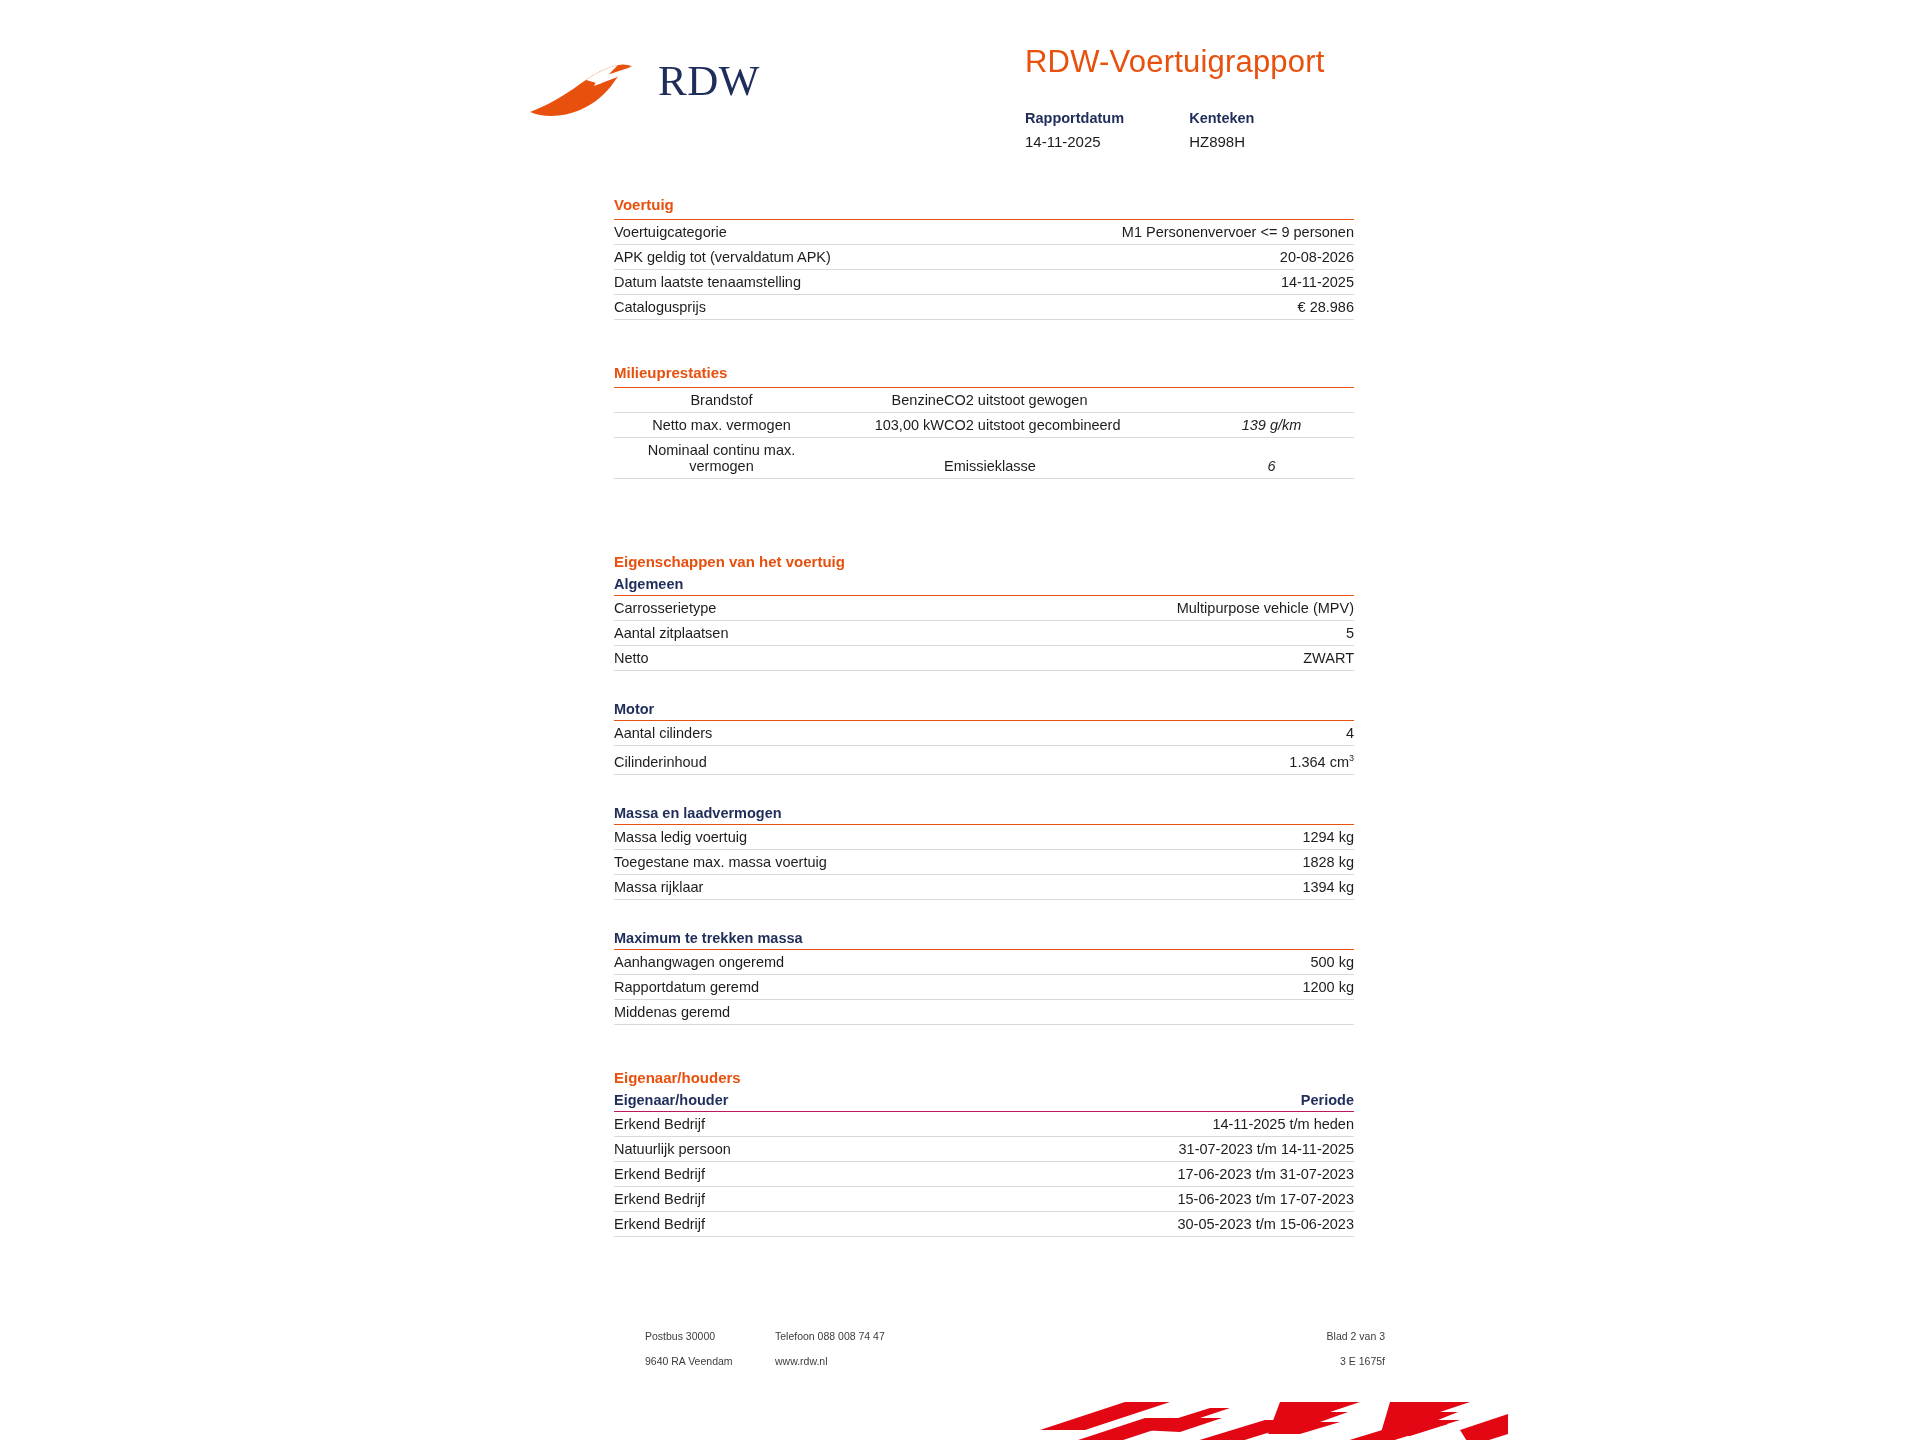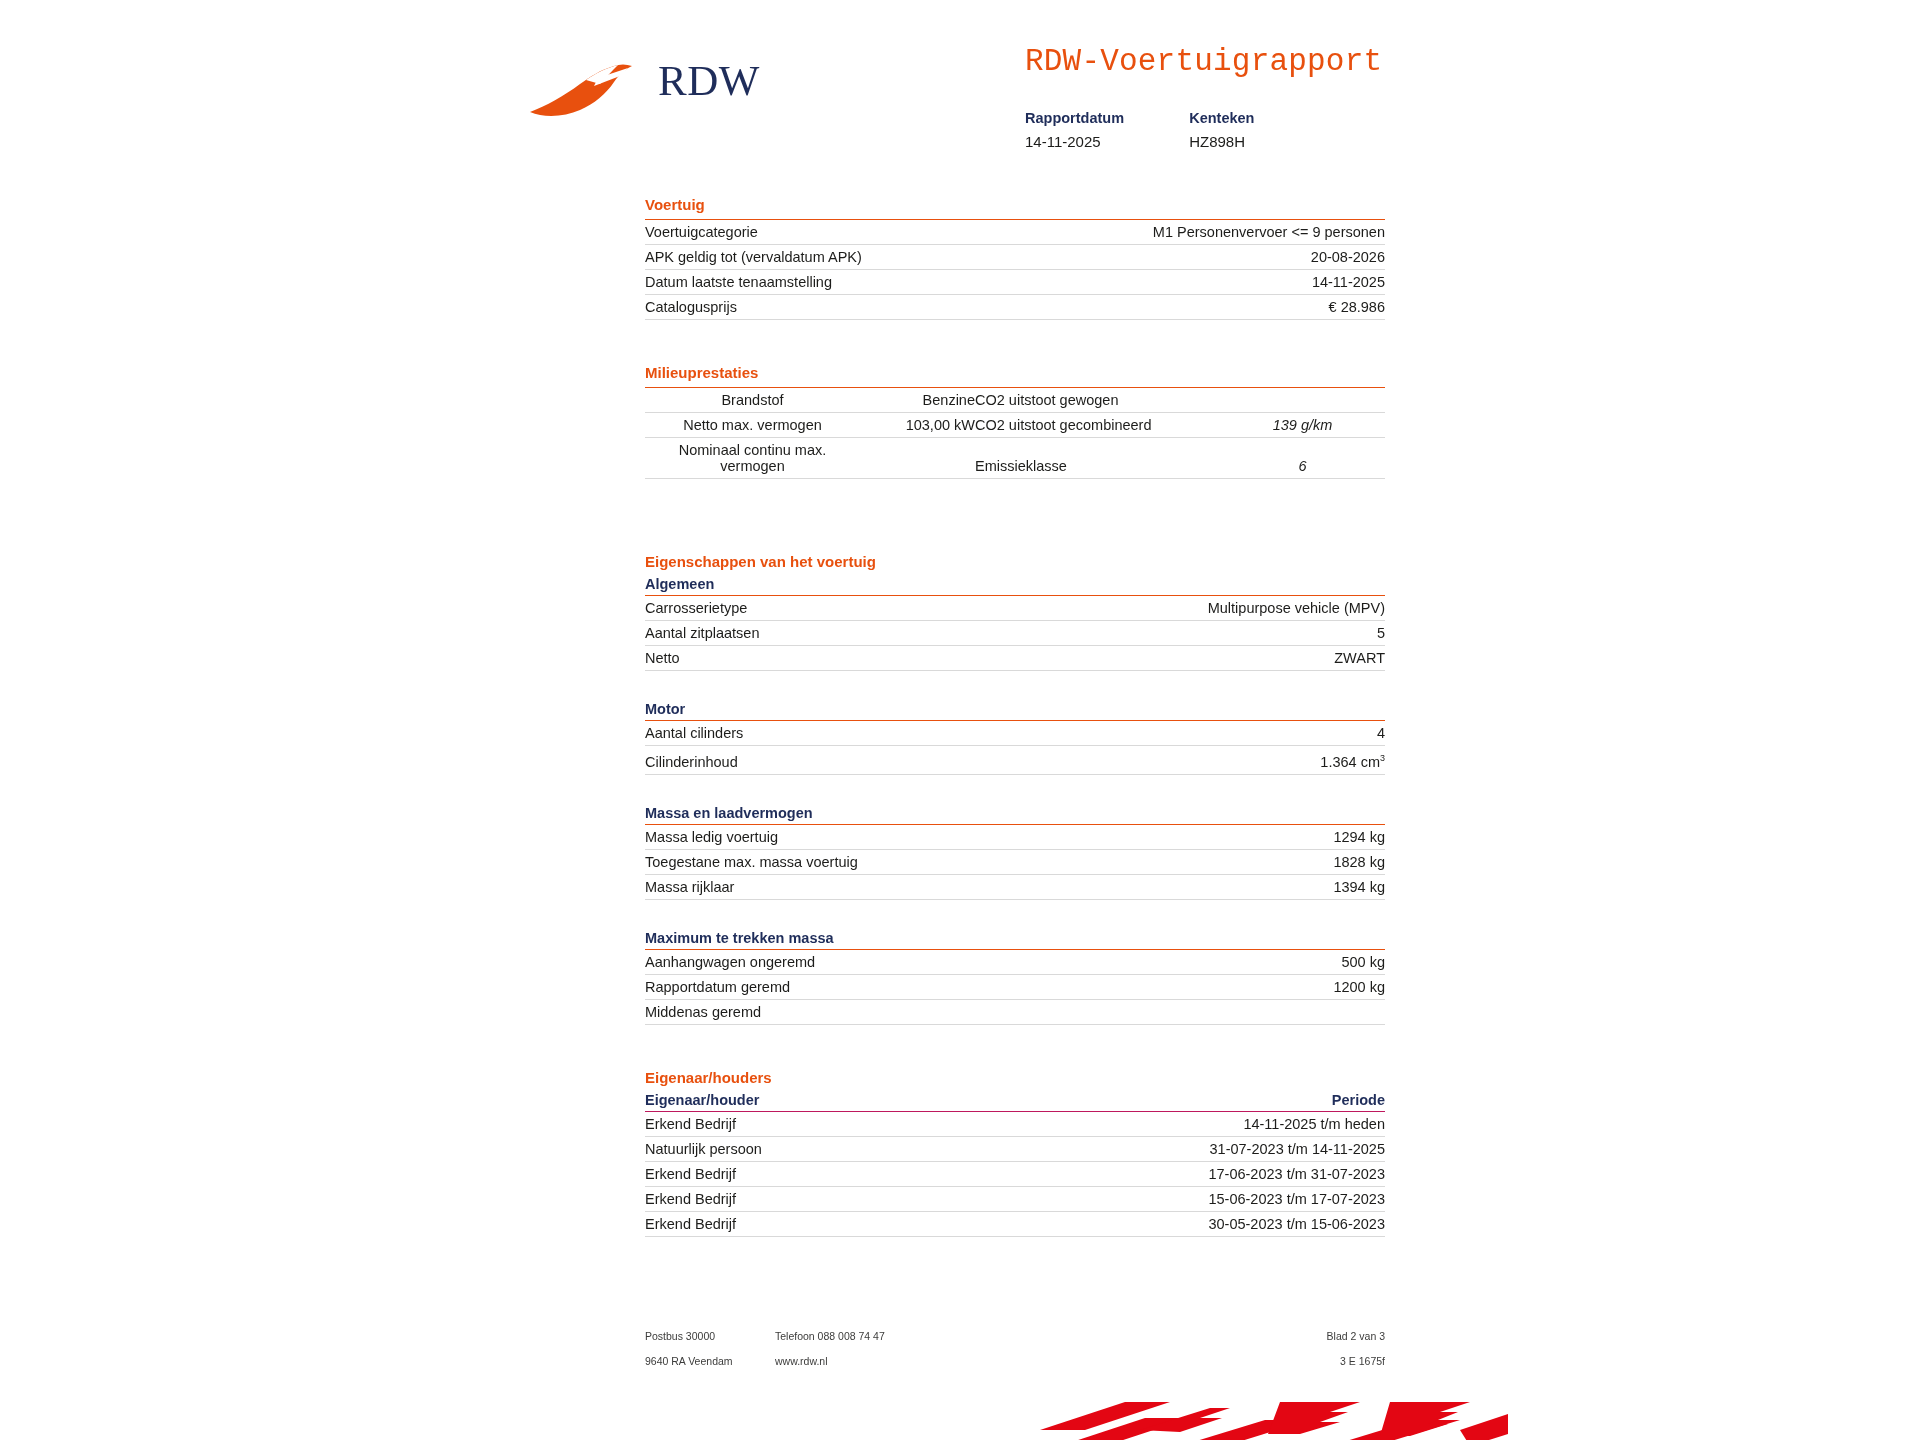--- a/index.html
+++ b/index.html
@@ -49,21 +49,21 @@
     font-family: "Liberation Serif", serif;
     font-size: 43px;
     font-weight: 400;
     letter-spacing: 0.5px;
     color: #1f2d5a;
   }
   .doc-title {
     position: absolute;
     left: 1025px;
     top: 44px;
-    font-family: Liberation Mono, monospace;
+    font-family: Liberation Sans, sans-serif;
     font-size: 31px;
     color: #e8500e;
     letter-spacing: 0.2px;
   }
   .meta {
     position: absolute;
     left: 1025px;
     top: 110px;
     width: 500px;
     font-size: 15px;
@@ -80,21 +80,21 @@
     margin-bottom: 7px;
   }
   .meta-value {
     color: #1d1d1b;
     font-size: 15px;
   }
 
   
   .content {
     position: absolute;
-    left: 645px;
+    left: 614px;
     top: 196px;
     width: 740px;
   }
   .section { margin-bottom: 0; }
   .section-title {
     color: #e8500e;
     font-weight: bold;
     font-size: 15px;
     margin-bottom: 6px;
   }

